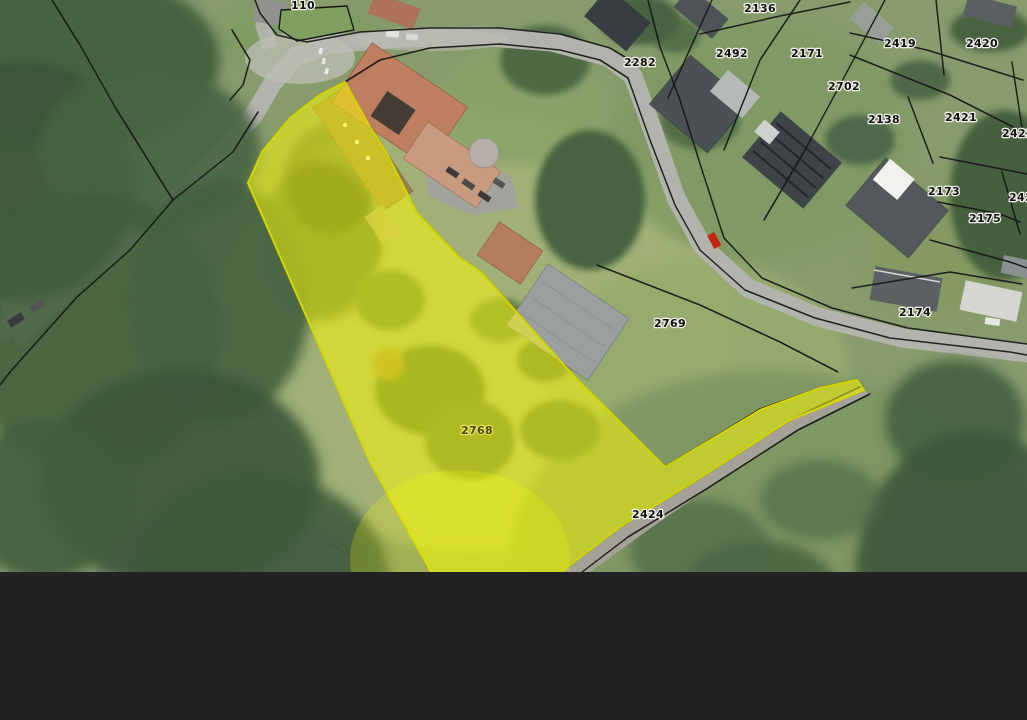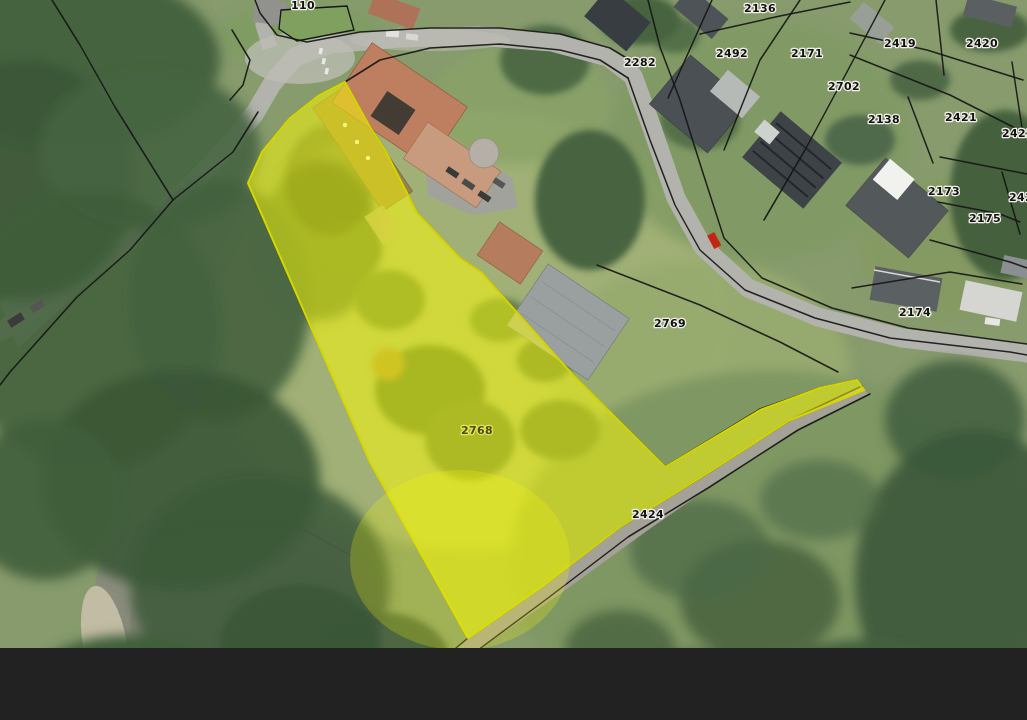--- a/index.html
+++ b/index.html
@@ -1,16 +1,16 @@
 <!DOCTYPE html>
 <html><head>
 <meta charset="utf-8">
 <style>
   html,body{margin:0;padding:0;background:#222;}
-  #stage{position:relative;width:1027px;height:648px;overflow:hidden;}
+  #stage{position:relative;width:1027px;height:572px;overflow:hidden;}
   svg{display:block;}
   .plabel{
     font-family:"DejaVu Sans","Liberation Sans",sans-serif;
     font-weight:bold;font-size:11px;letter-spacing:.3px;
     fill:var(--lbl,#111);stroke:var(--halo,#f0efe9);stroke-width:2.6px;
     paint-order:stroke;stroke-linejoin:round;text-anchor:middle;
   }
   .plabel.hl{fill:var(--hl-lbl,#4a4a10);stroke:var(--hl-halo,#e4e45a);}
   .cad{stroke:var(--bound,#161616);stroke-width:1.5;fill:none;opacity:.92;stroke-linejoin:round;stroke-linecap:round;}
 </style>

